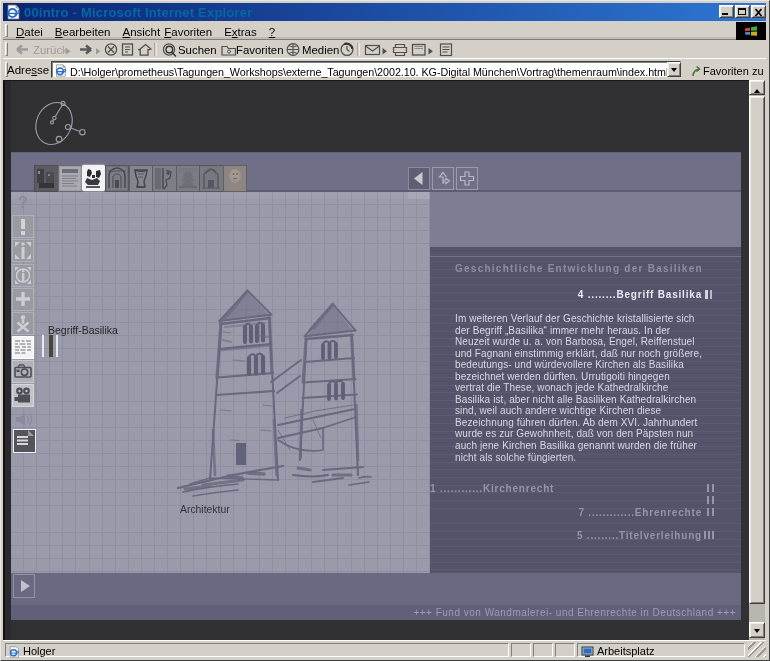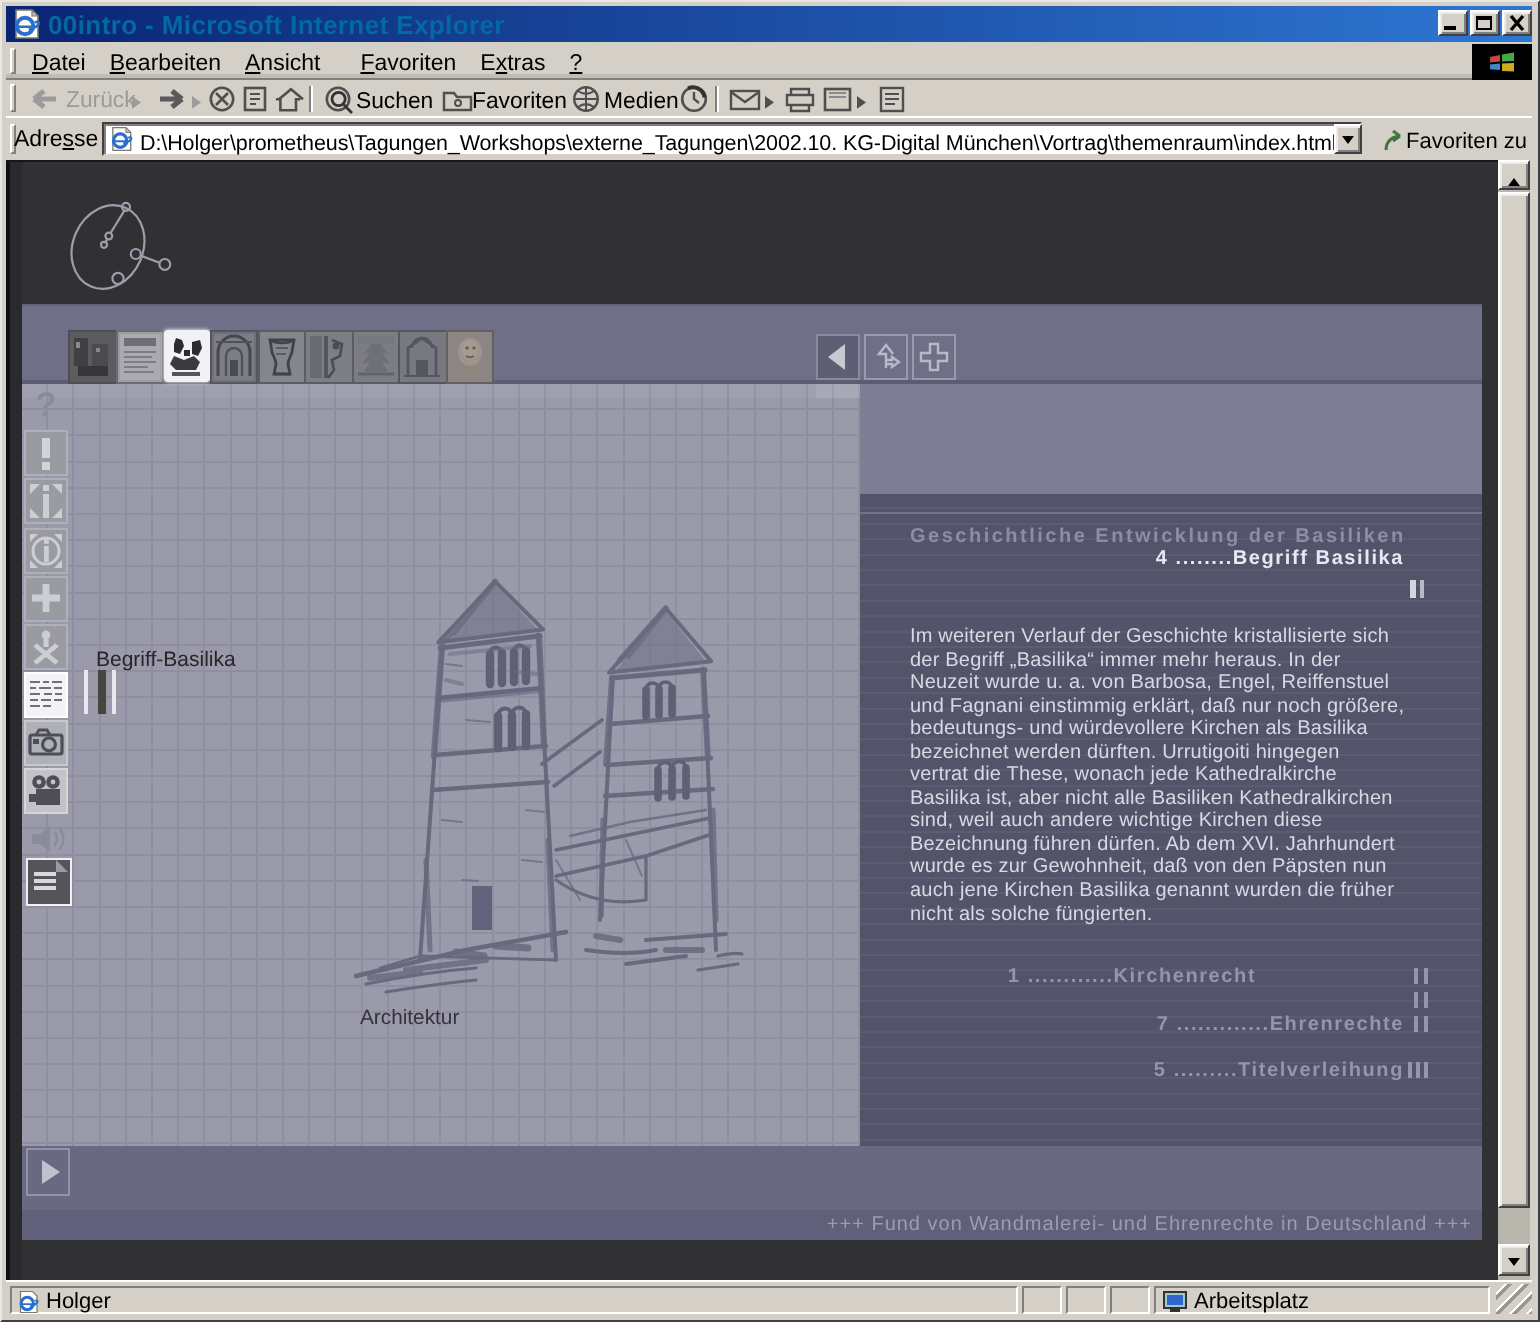--- a/index.html
+++ b/index.html
@@ -26,21 +26,21 @@
 <div class="a bevelbtn" style="left:735px;top:5px;width:15px;height:13px"></div>
 <div class="a" style="left:738px;top:8px;width:8px;height:7px;border:1px solid #000;border-top-width:2px"></div>
 <div class="a bevelbtn" style="left:751px;top:5px;width:15px;height:13px"></div>
 <div class="a" style="left:751px;top:5px;width:15px;height:13px"><svg width="15" height="13">
       <path d="M4.5 3 l6 7 M10.5 3 l-6 7" stroke="#000" stroke-width="1.7"></path>
     </svg></div>
 
 <div class="a" style="left:3px;top:21px;width:763px;height:19px;background:#d4d0c8;border-bottom:1px solid #808080;box-shadow:inset 0 -2px 0 #bfbcb4"></div>
 <div class="a" style="left:5px;top:24px;width:3px;height:13px;border-top:1px solid #fff;border-left:1px solid #fff;border-right:1px solid #808080;border-bottom:1px solid #808080"></div>
 <div class="a" style="left:16px;top:25.5px;font-size:11.5px;color:#000">
-<span style="margin-right:12px"><u>D</u>atei</span><span style="margin-right:12px"><u>B</u>earbeiten</span><span style="margin-right:20px"><u>A</u>nsicht</span><span style="margin-right:12px"><u>F</u>avoriten</span><span style="margin-right:12px">E<u>x</u>tras</span><span><u>?</u></span>
+<span style="margin-right:12px"><u>D</u>atei</span><span style="margin-right:12px"><u>B</u>earbeiten</span><span style="margin-right:4px"><u>A</u>nsicht</span><span style="margin-right:12px"><u>F</u>avoriten</span><span style="margin-right:12px">E<u>x</u>tras</span><span><u>?</u></span>
 </div>
 
 <div class="a" style="left:736px;top:22px;width:30px;height:18px;background:#000"></div>
 <div class="a" style="left:744px;top:24px;width:14px;height:14px">
 <svg width="14" height="14" viewBox="0 0 14 14">
 <path d="M1 4.5 L6 3.5 L6 6.8 L1 7.2 Z" fill="#c44"></path>
 <path d="M7 3.3 L13 2.2 L13 6.5 L7 6.7 Z" fill="#4a4"></path>
 <path d="M1 8.2 L6 7.8 L6 11 L1 10.6 Z" fill="#48c"></path>
 <path d="M7 7.7 L13 7.5 L13 11.8 L7 11.5 Z" fill="#ca2"></path>
 </svg></div>
@@ -140,27 +140,27 @@
   <div class="a" style="left:405px;top:112px;width:24px;height:7px;background:rgba(255,255,255,0.10)"></div>
 
   <div class="a" style="left:427px;top:112px;width:311px;height:55px;background:#7d7d94"></div>
   <div class="a" style="left:427px;top:167px;width:311px;height:349px;background:#53536a;background-image:repeating-linear-gradient(to bottom,transparent 0 6.7px,#5b5b71 6.7px 7.7px)"></div>
 
   <div class="a" style="left:8px;top:493px;width:730px;height:47px;background:#696981"></div>
   <div class="a" style="left:8px;top:525px;width:730px;height:15px;background:#60607a"></div>
 
   <div class="a" style="left:427px;top:176px;width:311px;height:1px;background:#73738a"></div>
   <div class="a" style="left:452px;top:183px;font-size:10px;font-weight:bold;color:#8d8da5;letter-spacing:1.25px">Geschichtliche Entwicklung der Basiliken</div>
-  <div class="a" style="left:427px;top:194px;width:272px;text-align:right;font-size:10px;font-weight:bold;color:#e8e8f2;letter-spacing:0.8px">4 ........Begriff Basilika</div>
+  <div class="a" style="left:427px;top:209px;width:272px;text-align:right;font-size:10px;font-weight:bold;color:#e8e8f2;letter-spacing:0.8px">4 ........Begriff Basilika</div>
   <div class="a" style="left:702px;top:210px;width:3px;height:9px;background:#d5d5df"></div>
   <div class="a" style="left:707px;top:210px;width:2px;height:9px;background:#b9b9c7"></div>
 
   <div class="a" style="left:452px;top:233px;white-space:nowrap;font-size:10px;color:#d9d9e4;letter-spacing:0.1px;line-height:11.55px">Im weiteren Verlauf der Geschichte kristallisierte sich<br>der Begriff „Basilika“ immer mehr heraus. In der<br>Neuzeit wurde u. a. von Barbosa, Engel, Reiffenstuel<br>und Fagnani einstimmig erklärt, daß nur noch größere,<br>bedeutungs- und würdevollere Kirchen als Basilika<br>bezeichnet werden dürften. Urrutigoiti hingegen<br>vertrat die These, wonach jede Kathedralkirche<br>Basilika ist, aber nicht alle Basiliken Kathedralkirchen<br>sind, weil auch andere wichtige Kirchen diese<br>Bezeichnung führen dürfen. Ab dem XVI. Jahrhundert<br>wurde es zur Gewohnheit, daß von den Päpsten nun<br>auch jene Kirchen Basilika genannt wurden die früher<br>nicht als solche füngierten.</div>
 
-  <div class="a" style="left:427px;top:403px;width:272px;text-align:center;font-size:10px;font-weight:bold;color:#9595ad;letter-spacing:0.8px">1 ............Kirchenrecht</div>
+  <div class="a" style="left:427px;top:403px;width:272px;text-align:left;font-size:10px;font-weight:bold;color:#9595ad;letter-spacing:0.8px">1 ............Kirchenrecht</div>
   <div class="a" style="left:427px;top:427px;width:272px;text-align:right;font-size:10px;font-weight:bold;color:#9595ad;letter-spacing:0.8px">7 .............Ehrenrechte</div>
   <div class="a" style="left:427px;top:450px;width:272px;text-align:right;font-size:10px;font-weight:bold;color:#9595ad;letter-spacing:0.8px">5 .........Titelverleihung</div>
   <div class="a" style="left:704px;top:404px;width:2px;height:8px;background:#9595ad"></div>
     <div class="a" style="left:708.5px;top:404px;width:2px;height:8px;background:#9595ad"></div>
   <div class="a" style="left:704px;top:416px;width:2px;height:8px;background:#9595ad"></div>
     <div class="a" style="left:708.5px;top:416px;width:2px;height:8px;background:#9595ad"></div>
   <div class="a" style="left:704px;top:428px;width:2px;height:8px;background:#9595ad"></div>
     <div class="a" style="left:708.5px;top:428px;width:2px;height:8px;background:#9595ad"></div>
   <div class="a" style="left:701px;top:451px;width:2px;height:8px;background:#9595ad"></div>
     <div class="a" style="left:705px;top:451px;width:2px;height:8px;background:#9595ad"></div>

